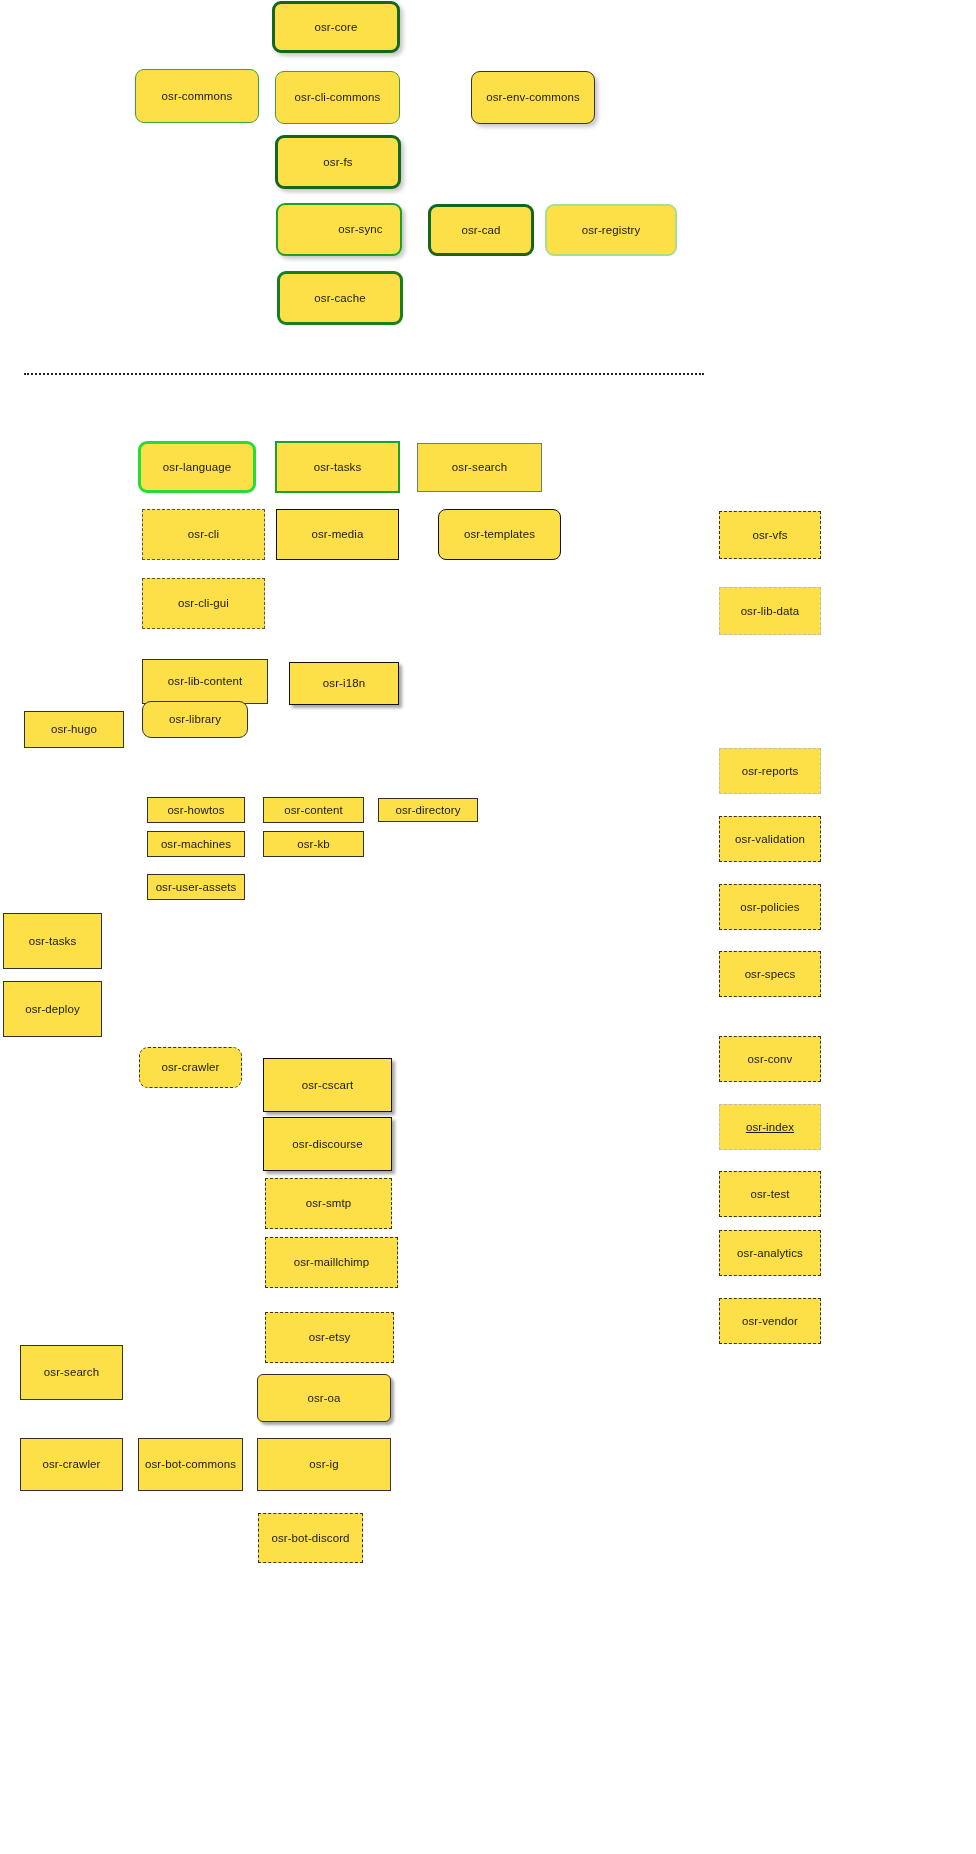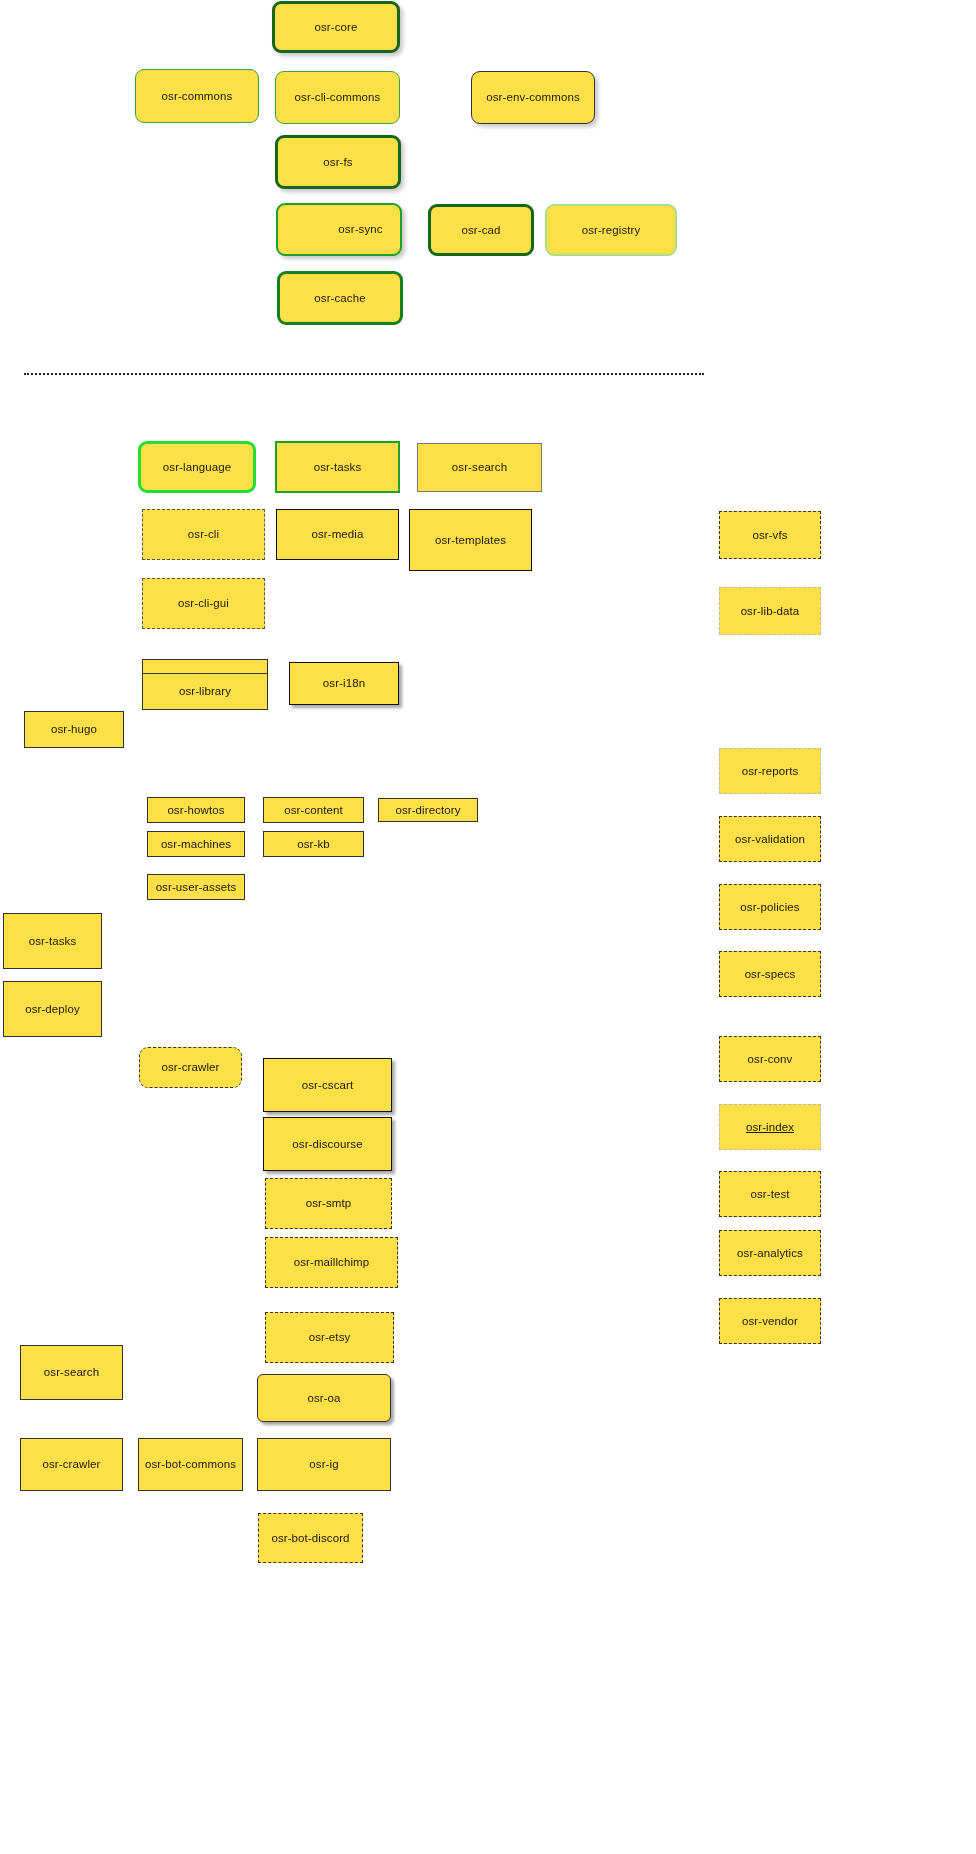--- a/index.html
+++ b/index.html
@@ -83,42 +83,42 @@
     </div>
     <div class="node" style="left: 417px; top: 443px; width: 125px; height: 49px; border-style: solid; border-width: 1px; border-color: rgb(119, 119, 119); border-radius: 0px; box-shadow: none;">
       <span class="lbl">osr-search</span>
     </div>
     <div class="node" style="left: 142px; top: 509px; width: 123px; height: 51px; border-style: dashed; border-width: 1.5px; border-color: rgb(85, 85, 85); border-radius: 0px; box-shadow: none;">
       <span class="lbl">osr-cli</span>
     </div>
     <div class="node" style="left: 276px; top: 509px; width: 123px; height: 51px; border-style: solid; border-width: 1.5px; border-color: rgb(17, 17, 17); border-radius: 0px; box-shadow: none;">
       <span class="lbl">osr-media</span>
     </div>
-    <div class="node" style="left: 409px; top: 509px; width: 123px; height: 62px; border-style: solid; border-width: 1.5px; border-color: rgb(17, 17, 17); border-radius: 0px; box-shadow: none;">
+    <div class="node" style="left: 438px; top: 509px; width: 123px; height: 51px; border-style: solid; border-width: 1.5px; border-color: rgb(17, 17, 17); border-radius: 8px; box-shadow: none;">
       <span class="lbl">osr-templates</span>
     </div>
     <div class="node" style="left: 719px; top: 511px; width: 102px; height: 48px; border-style: dashed; border-width: 1.5px; border-color: rgb(51, 51, 51); border-radius: 0px; box-shadow: none;">
       <span class="lbl">osr-vfs</span>
     </div>
     <div class="node" style="left: 142px; top: 578px; width: 123px; height: 51px; border-style: dashed; border-width: 1.5px; border-color: rgb(85, 85, 85); border-radius: 0px; box-shadow: none;">
       <span class="lbl">osr-cli-gui</span>
     </div>
     <div class="node" style="left: 719px; top: 587px; width: 102px; height: 48px; border-style: dashed; border-width: 1px; border-color: rgb(187, 187, 187); border-radius: 0px; box-shadow: none;">
       <span class="lbl">osr-lib-data</span>
     </div>
     <div class="node" style="left: 142px; top: 659px; width: 126px; height: 45px; border-style: solid; border-width: 1.5px; border-color: rgb(51, 51, 51); border-radius: 0px; box-shadow: none;">
       <span class="lbl">osr-lib-content</span>
     </div>
     <div class="node" style="left: 289px; top: 662px; width: 110px; height: 43px; border-style: solid; border-width: 1.5px; border-color: rgb(17, 17, 17); border-radius: 0px; box-shadow: rgba(0, 0, 0, 0.35) 3px 3px 3px;">
       <span class="lbl">osr-i18n</span>
     </div>
     <div class="node" style="left: 24px; top: 711px; width: 100px; height: 37px; border-style: solid; border-width: 1.5px; border-color: rgb(51, 51, 51); border-radius: 0px; box-shadow: none;">
       <span class="lbl">osr-hugo</span>
     </div>
-    <div class="node" style="left: 142px; top: 673px; width: 126px; height: 37px; border-style: solid; border-width: 1.5px; border-color: rgb(51, 51, 51); border-radius: 0px; box-shadow: none;">
+    <div class="node" style="left: 142px; top: 701px; width: 106px; height: 37px; border-style: solid; border-width: 1.5px; border-color: rgb(51, 51, 51); border-radius: 9px; box-shadow: none;">
       <span class="lbl">osr-library</span>
     </div>
     <div class="node" style="left: 719px; top: 748px; width: 102px; height: 46px; border-style: dashed; border-width: 1px; border-color: rgb(187, 187, 187); border-radius: 0px; box-shadow: none;">
       <span class="lbl">osr-reports</span>
     </div>
     <div class="node" style="left: 147px; top: 797px; width: 98px; height: 26px; border-style: solid; border-width: 1.5px; border-color: rgb(51, 51, 51); border-radius: 0px; box-shadow: none;">
       <span class="lbl">osr-howtos</span>
     </div>
     <div class="node" style="left: 263px; top: 797px; width: 101px; height: 26px; border-style: solid; border-width: 1.5px; border-color: rgb(51, 51, 51); border-radius: 0px; box-shadow: none;">
       <span class="lbl">osr-content</span>

